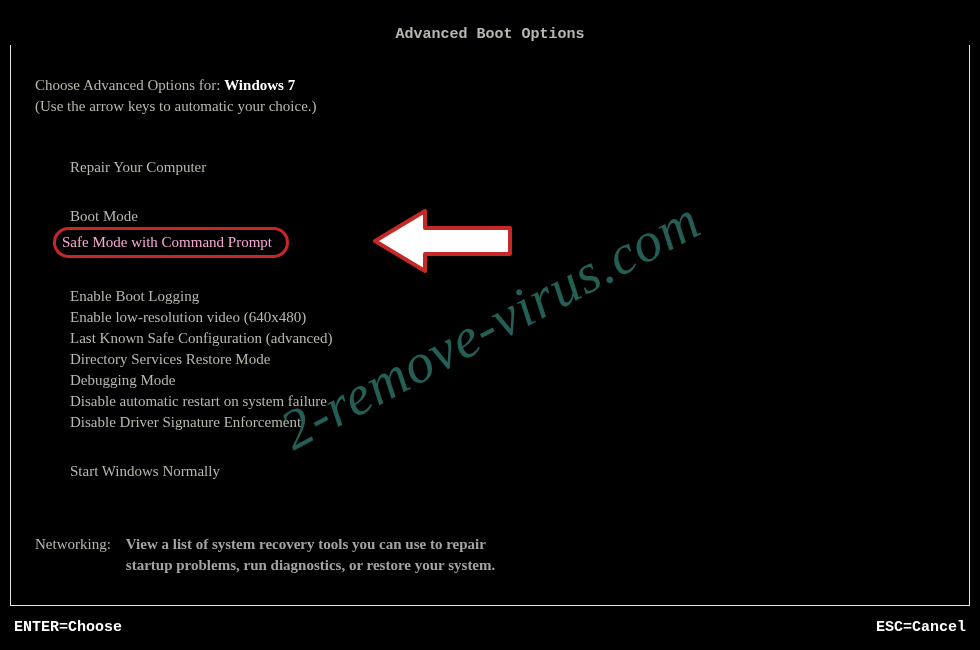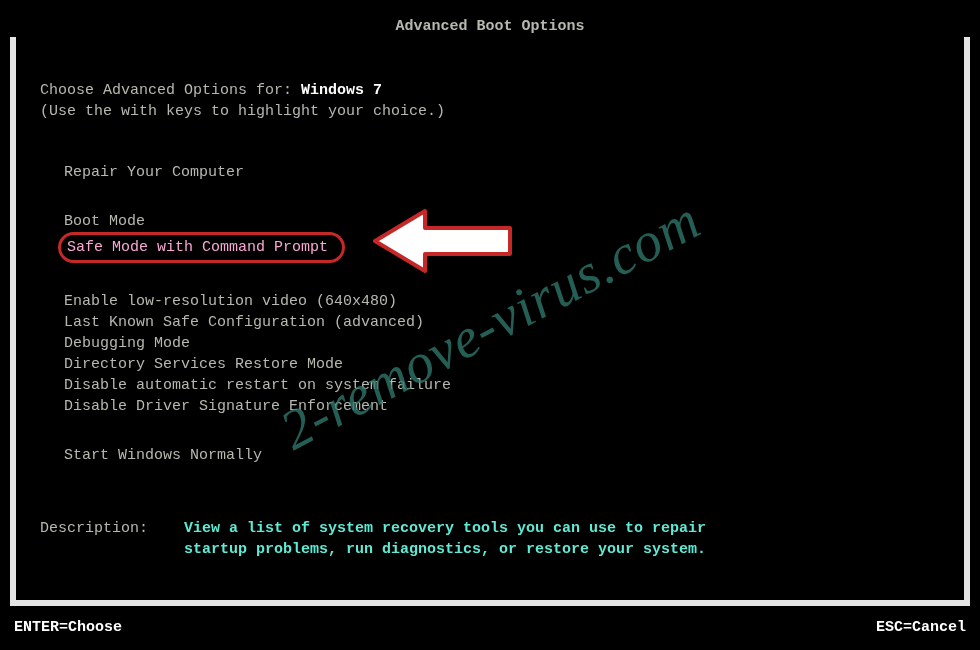--- a/index.html
+++ b/index.html
@@ -13,26 +13,27 @@
     height: 650px;
     overflow: hidden;
     position: relative;
   }
   .frame {
     position: absolute;
     top: 24px;
     left: 10px;
     right: 10px;
     bottom: 44px;
-    border: 6px solid #e5e5e5;
+    border: 1px solid #e5e5e5;
     padding: 0;
+    font-family: Liberation Serif, serif;
   }
   .title {
     position: absolute;
-    top: 16px;
+    top: 24px;
     left: 0;
     right: 0;
     text-align: center;
     background: #000;
     z-index: 2;
   }
   .title span {
     background: #000;
     padding: 0 4px;
     font-weight: bold;
@@ -41,32 +42,33 @@
     padding: 50px 24px 10px 24px;
   }
   .intro-line1 { white-space: pre; }
   .intro-line1 .os { font-weight: bold; color: #fff; }
   .intro-line2 { white-space: pre; }
   .group { margin-top: 28px; margin-left: 24px; }
   .group.top { margin-top: 40px; }
   .option {
     white-space: pre;
     cursor: default;
+    margin-left: 11px;
   }
   .option.highlighted {
     display: inline-block;
     border: 3px solid #c62828;
     border-radius: 16px;
     padding: 2px 14px 2px 6px;
     margin-left: -6px;
     color: #f9a8d4;
   }
   .desc-block { margin-top: 52px; white-space: pre; }
   .desc-label { display: inline-block; vertical-align: top; }
-  .desc-text { display: inline-block; vertical-align: top; font-weight: bold; color: #5eead4; }
+  .desc-text { display: inline-block; vertical-align: top; font-weight: bold; color: #a3a3a3; }
   .footer {
     position: absolute;
     bottom: 12px;
     left: 10px;
     right: 10px;
     display: flex;
     justify-content: space-between;
     font-weight: bold;
     color: #fff;
     padding: 0 4px;
@@ -97,45 +99,46 @@
 <body>
 
 <div class="title">
   <span>Advanced Boot Options</span>
 </div>
 
 <div class="frame">
   <div class="content">
 
     <div class="intro-line1"><span>Choose Advanced Options for: </span><span class="os">Windows 7</span></div>
-    <div class="intro-line2">(Use the with keys to highlight your choice.)</div>
+    <div class="intro-line2">(Use the arrow keys to automatic your choice.)</div>
 
     <div class="group top">
       <div class="option">Repair Your Computer</div>
     </div>
 
     <div class="group">
       <div class="option">Boot Mode</div>
       <div><span class="option highlighted">Safe Mode with Command Prompt</span></div>
     </div>
 
     <div class="group">
+      <div class="option">Enable Boot Logging</div>
       <div class="option">Enable low-resolution video (640x480)</div>
       <div class="option">Last Known Safe Configuration (advanced)</div>
+      <div class="option">Directory Services Restore Mode</div>
       <div class="option">Debugging Mode</div>
-      <div class="option">Directory Services Restore Mode</div>
       <div class="option">Disable automatic restart on system failure</div>
       <div class="option">Disable Driver Signature Enforcement</div>
     </div>
 
     <div class="group">
       <div class="option">Start Windows Normally</div>
     </div>
 
-    <div class="desc-block"><span class="desc-label">Description:    </span><span class="desc-text"><span>View a list of system recovery tools you can use to repair</span><br><span>startup problems, run diagnostics, or restore your system.</span></span></div>
+    <div class="desc-block"><span class="desc-label">Networking:    </span><span class="desc-text"><span>View a list of system recovery tools you can use to repair</span><br><span>startup problems, run diagnostics, or restore your system.</span></span></div>
 
   </div>
 </div>
 
 <div class="footer">
   <span>ENTER=Choose</span>
   <span>ESC=Cancel</span>
 </div>
 
 <div class="arrow">

